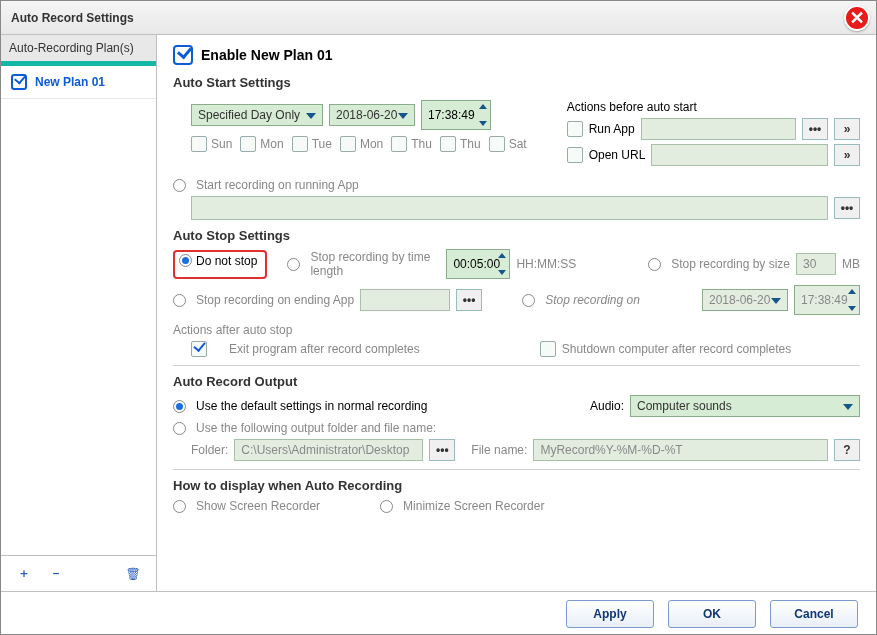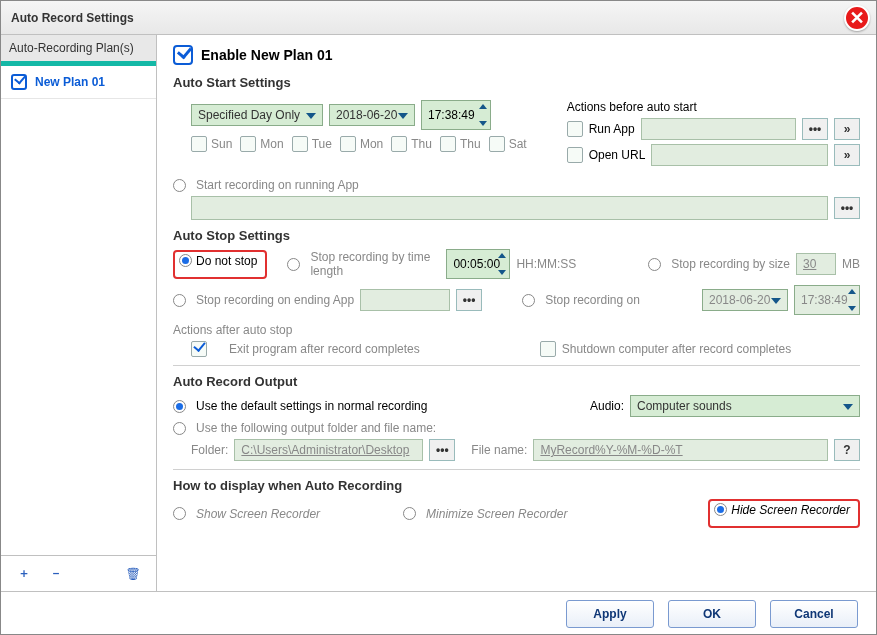--- a/index.html
+++ b/index.html
@@ -18,21 +18,21 @@
 .enable-row { display: flex; align-items: center; margin-bottom: 10px; }
 .big-check { width: 20px; height: 20px; border: 2px solid #0b5cd6; border-radius: 4px; margin-right: 8px; position: relative; }
 .big-check::after { content:""; position:absolute; left:3px; top:0px; width:10px; height:6px; border:3px solid #0b5cd8; border-top:none; border-right:none; transform:rotate(-50deg); }
 .enable-row .lbl { font-weight: bold; font-size: 14px; color: #000; }
 .section-title { font-weight: bold; color: #333; margin: 8px 0 6px 0; font-size: 13px; }
 .row { display: flex; align-items: center; margin: 4px 0; gap: 6px; }
 .radio { width: 13px; height: 13px; border: 1px solid #888; border-radius: 50%; display: inline-block; margin-right: 4px; vertical-align: middle; position:relative; cursor:pointer; }
 .radio.on::after { content:""; position:absolute; left:2px; top:2px; width:7px; height:7px; background:#1b6de6; border-radius:50%; }
 .checkbox { width: 16px; height: 16px; border: 1px solid #9aa; border-radius: 2px; background: #f6fbf7; display: inline-block; vertical-align: middle; position:relative; cursor:pointer; }
 .checkbox.on::after { content:""; position:absolute; left:2px; top:0px; width:9px; height:5px; border:2px solid #0b5cd8; border-top:none; border-right:none; transform:rotate(-50deg); }
-.field { border: 1px solid #8aac8a; background: #d6ecd4; height: 22px; padding: 0 6px; display: inline-flex; align-items: center; color: #333; text-decoration: underline; }
+.field { border: 1px solid #8aac8a; background: #d6ecd4; height: 22px; padding: 0 6px; display: inline-flex; align-items: center; color: #333; }
 .field.disabled { background: #e2ede0; color: #888; border-color:#a8c0a8; }
 .combo { border: 1px solid #8aac8a; background: #d6ecd4; height: 22px; display: inline-flex; align-items: center; padding: 0 20px 0 6px; position: relative; color:#333; cursor:pointer; }
 .combo::after { content:""; position:absolute; right:6px; top:8px; width:0; height:0; border-left:5px solid transparent; border-right:5px solid transparent; border-top:6px solid #14568a; }
 .spin { border: 1px solid #8aac8a; background: #d6ecd4; height: 30px; display:inline-flex; align-items:center; padding:0 16px 0 6px; position:relative; cursor:pointer; }
 .spin::before { content:""; position:absolute; right:3px; top:3px; width:0; height:0; border-left:4px solid transparent; border-right:4px solid transparent; border-bottom:5px solid #14568a; }
 .spin::after { content:""; position:absolute; right:3px; bottom:3px; width:0; height:0; border-left:4px solid transparent; border-right:4px solid transparent; border-top:5px solid #14568a; }
 .iconbox { width:26px; height:22px; border:1px solid #9bb; background:#f0f0f0; display:inline-flex; align-items:center; justify-content:center; cursor:pointer; color:#333; font-weight:bold; }
 .muted { color:#888; }
 hr.sep { border:none; border-top:1px solid #d0d0d0; margin: 8px 0; }
 .highlight { border:2px solid #e13030; border-radius:4px; padding:2px 8px 9px 4px; display:inline-flex; align-items:flex-start; }
@@ -174,21 +174,21 @@
       </span>
     </div>
 
     <div class="row" style="gap:20px; margin-top:6px;">
       <span style="display:inline-flex;align-items:center;gap:6px;">
         <span class="radio"></span>
         <span class="muted">Stop recording on ending App</span>
         <span class="field disabled" style="width:90px;"></span>
         <span class="iconbox">•••</span>
       </span>
-      <span style="display:inline-flex;align-items:center;gap:6px;margin-left:20px;">
+      <span style="display:inline-flex;align-items:center;gap:6px;margin-left:20px;font-style:italic;">
         <span class="radio"></span>
         <span class="muted">Stop recording on</span>
       </span>
       <span style="display:inline-flex;align-items:center;gap:6px;margin-left:auto;">
         <span class="combo" style="width:86px;padding-right:16px;background:#e2ede0;">
             <span class="muted">2018-06-20</span>
           </span>
         <span class="spin" style="width:66px;background:#e2ede0;">
             <span class="muted">17:38:49</span>
           </span>
@@ -237,32 +237,28 @@
       <span class="muted" style="margin-left:10px;">File name:</span>
       <span class="field disabled wide">
           <span>MyRecord%Y-%M-%D-%T</span>
         </span>
       <span class="iconbox">?</span>
     </div>
 
     <hr class="sep">
 
     <div class="section-title">How to display when Auto Recording</div>
-    <div class="row" style="gap:83px;font-style:italic;">
+    <div class="row" style="gap:60px;">
       <span style="display:inline-flex;align-items:center;gap:6px;">
         <span class="radio"></span>
         <span class="muted">Show Screen Recorder</span>
       </span>
       <span style="display:inline-flex;align-items:center;gap:6px;">
         <span class="radio"></span>
         <span class="muted">Minimize Screen Recorder</span>
-      </span>
-      <span class="highlight" style="margin-left:auto;">
-        <span class="radio on"></span>
-        <span>Hide Screen Recorder</span>
       </span>
     </div>
   </div>
 </div>
 
 <div class="footer">
   <button class="btn">Apply</button>
   <button class="btn">OK</button>
   <button class="btn">Cancel</button>
 </div>

